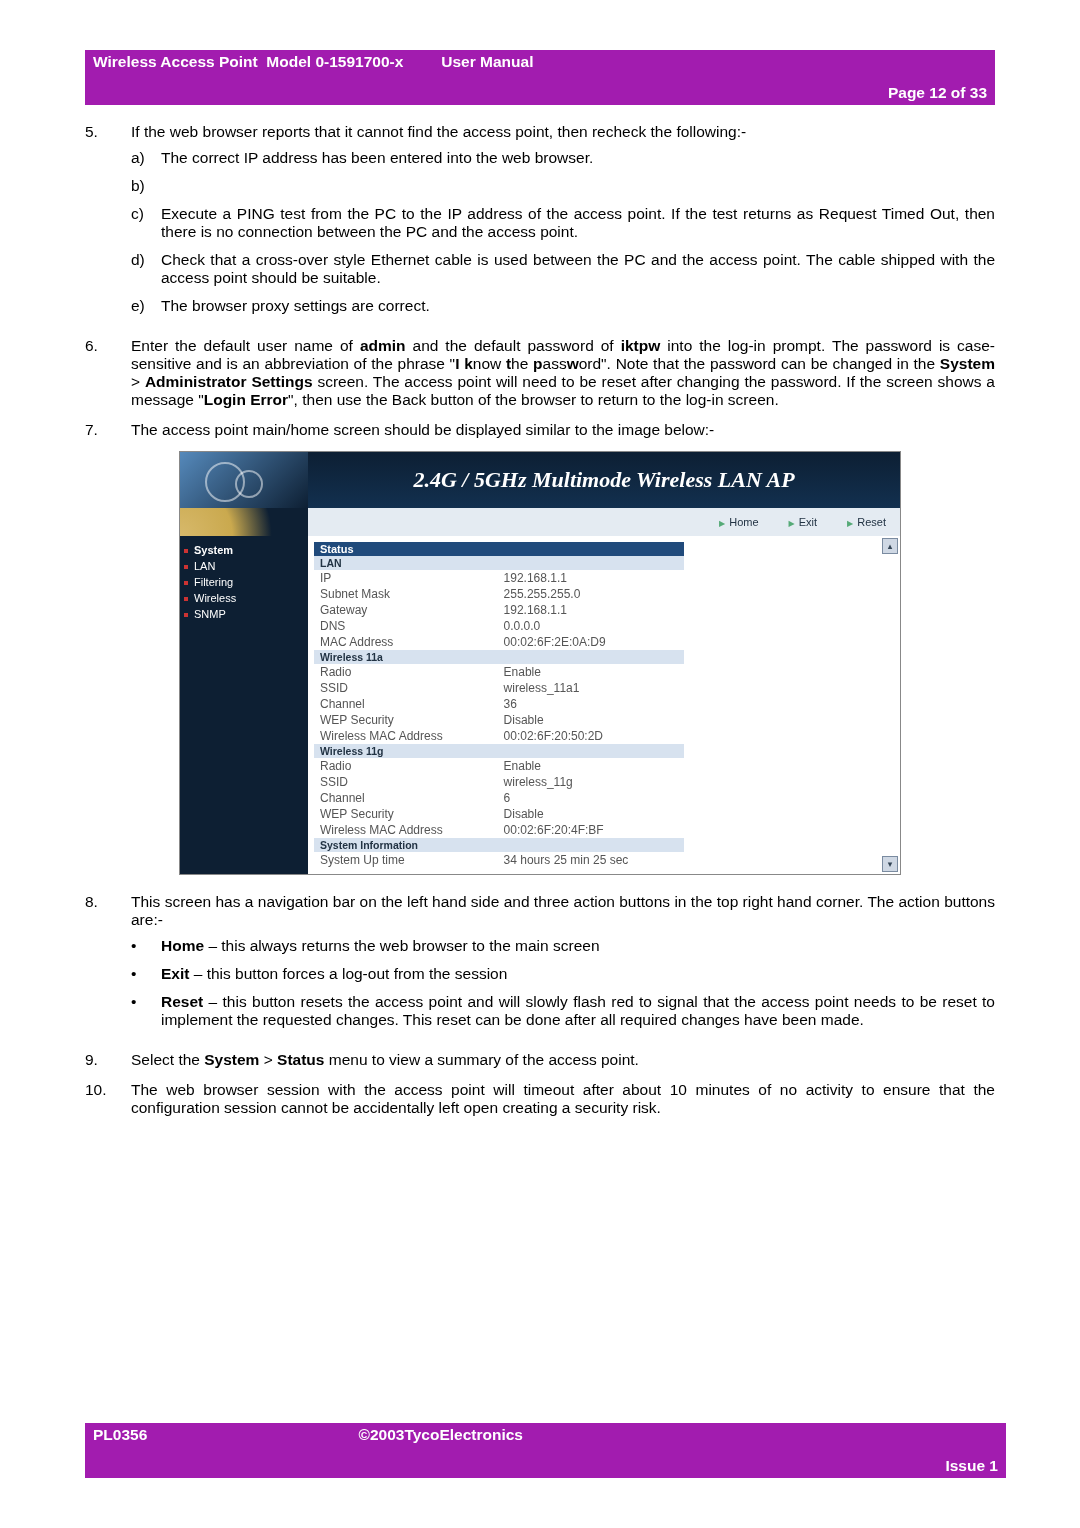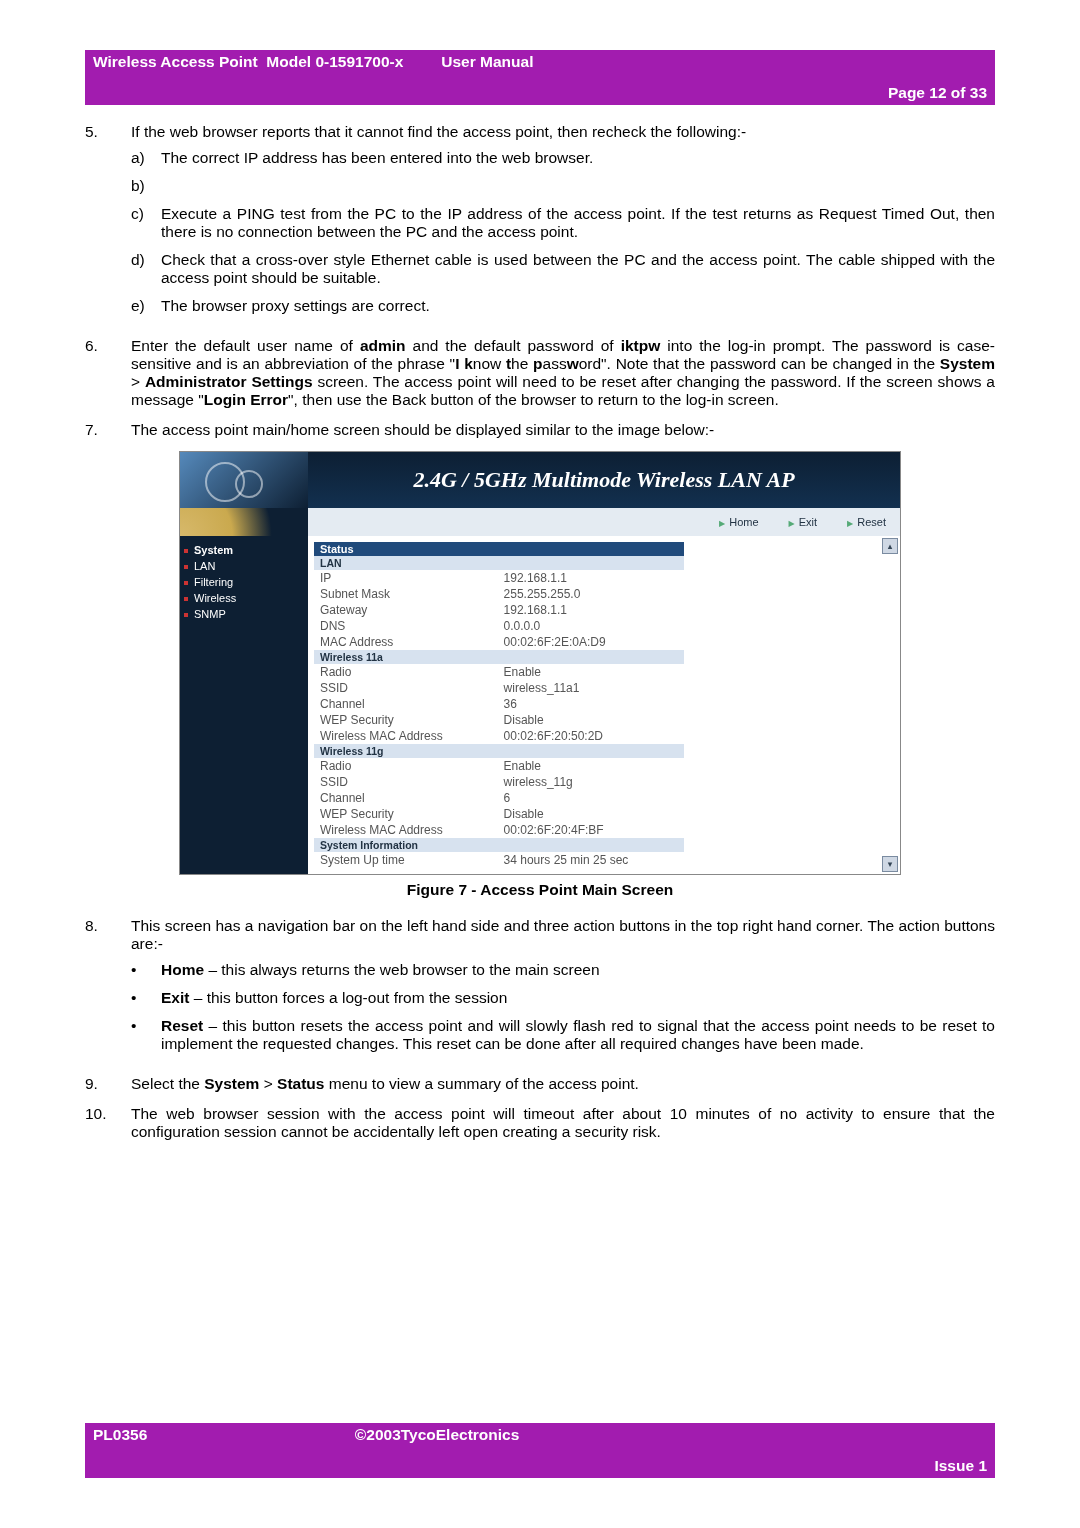--- a/index.html
+++ b/index.html
@@ -121,21 +121,21 @@
   .apmain .scroll-up { top: 2px; }
   .apmain .scroll-dn { bottom: 2px; }
   .aptbl { width: 370px; border-collapse: collapse; margin: 6px 0 6px 6px; }
   .aptbl td { padding: 1px 6px; color: #555; font-size: 12px; }
   .aptbl .hdr td {
     background: #204a7b; color: #fff; font-weight: bold; font-size: 11px;
   }
   .aptbl .shdr td {
     background: #d7e2ef; color: #234; font-weight: bold; font-size: 10.5px;
   }
-  .footer-anchor { position: absolute; left: 85px; right: 85px; bottom: 50px; }
+  .footer-anchor { position: absolute; left: 85px; right: 74px; bottom: 50px; }
 </style>
 </head>
 <body>
 
 <div class="page">
 
   <div class="hdrbar">
     <span>Wireless Access Point  Model 0-1591700-x</span>
     <span class="mid">User Manual</span>
     <span class="right">Page 12 of 33</span>
@@ -288,21 +288,20 @@
                 </tr>
             <tr>
                   <td>System Up time</td>
                   <td>34 hours 25 min 25 sec</td>
                 </tr>
           </tbody>
             </table>
         </div>
       </div>
     </div>
-    <div class="fig-caption">Figure 7 - Access Point Main Screen</div>
   </div>
 
   <ol class="main">
     <li>
       <span class="num">8.</span>
       <div class="body">
         <span>This screen has a navigation bar on the left hand side and three action buttons in the top right hand corner. The action buttons are:-</span>
         <ol class="sub bullets">
           <li>
               <span class="num">•</span>

